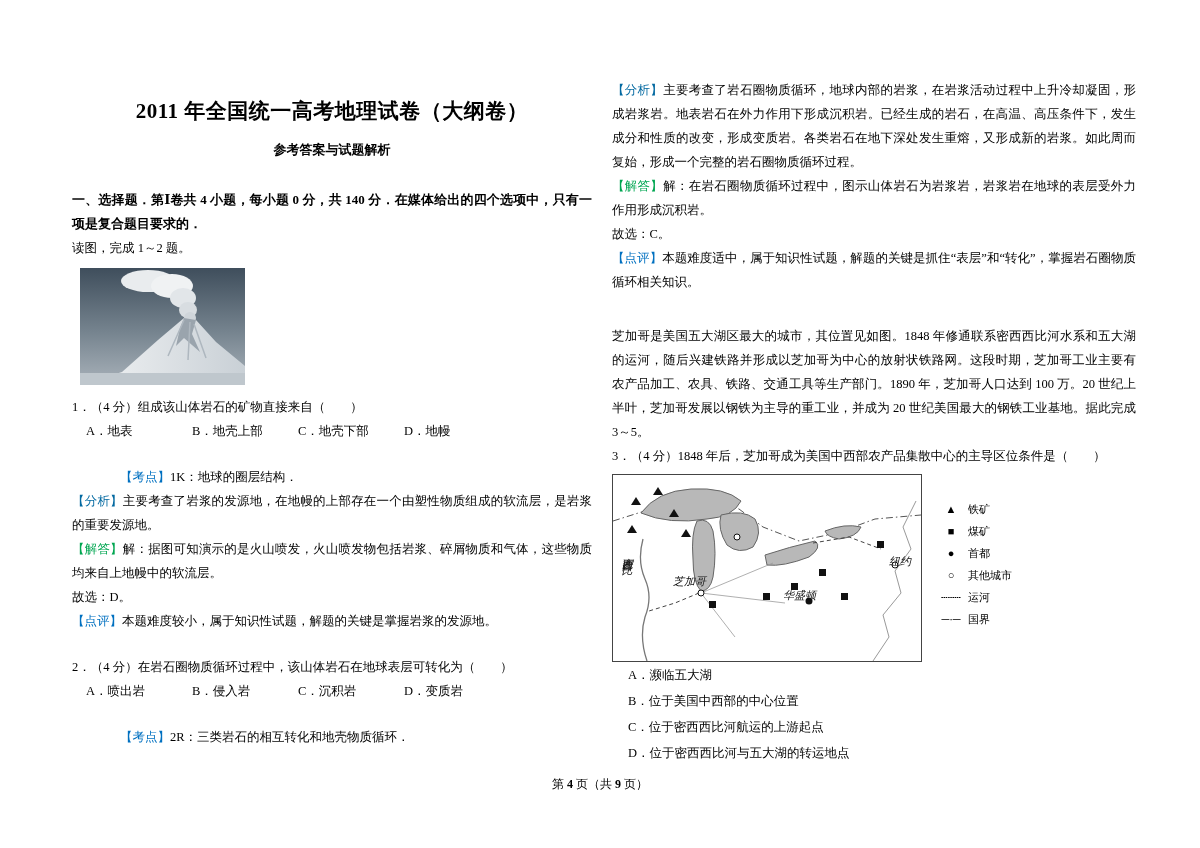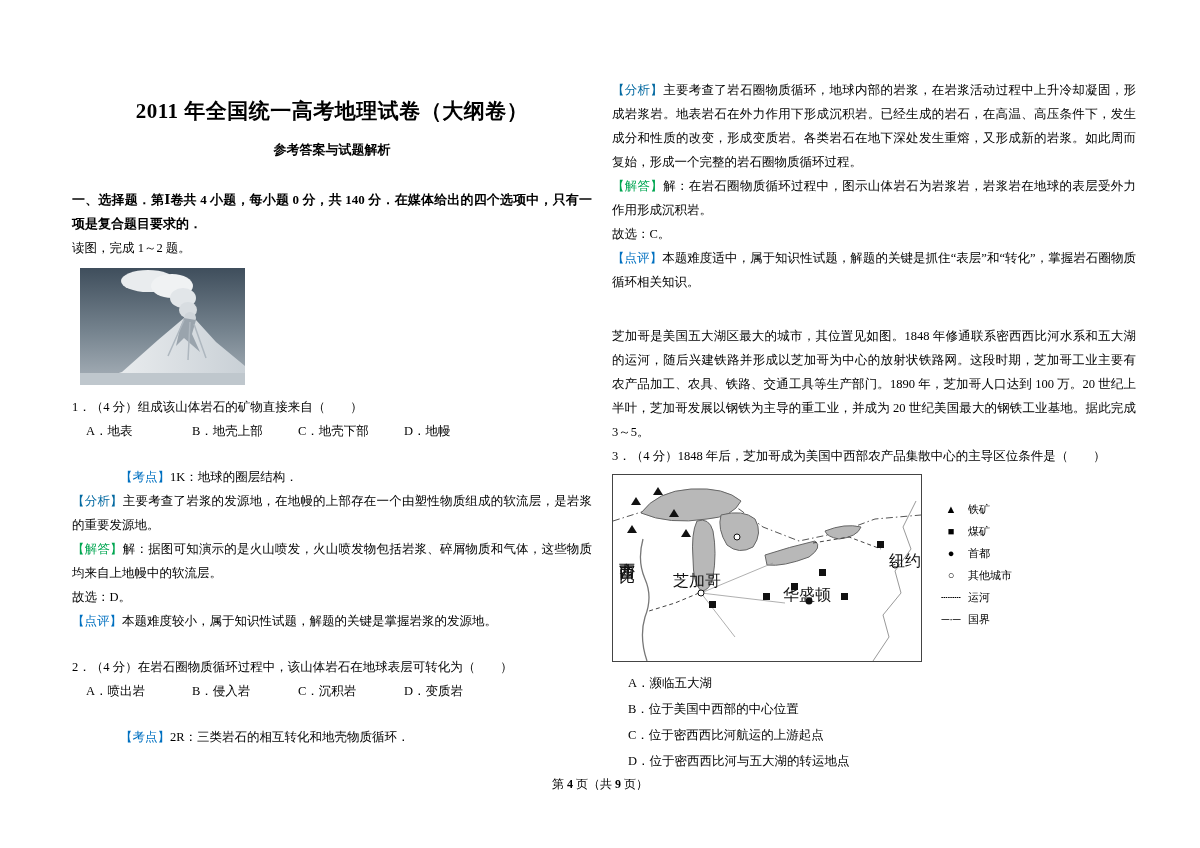--- a/index.html
+++ b/index.html
@@ -19,29 +19,29 @@
   .opts-row { display:flex; padding-left:14px; }
   .opts-row .opt { width:106px; }
   .opts-row .opt:last-child { width:auto; }
   .tag-kaodian { color:#0070c0; }
   .tag-fenxi   { color:#0369a1; }
   .tag-jieda   { color:#00a651; }
   .tag-dianping{ color:#0070c0; }
   .volcano { width:165px; height:117px; margin:8px 0 10px 8px; }
   .map-row { display:flex; margin-top:6px; }
   .map-frame { position:relative; width:310px; height:188px; border:1px solid #444; background:#fff; flex:none; }
-  .map-label { position:absolute; font-size:16px; line-height:12px; color:#111;
-    font-family:"Liberation Sans","DejaVu Sans",sans-serif; white-space:nowrap; }
+  .map-label { position:absolute; font-size:11px; line-height:12px; color:#111;
+    font-family:"Liberation Sans","DejaVu Sans",sans-serif; white-space:nowrap;font-style:italic; }
   .map-label.vertical { writing-mode:vertical-rl; letter-spacing:2px; }
   .legend { margin-left:12px; padding-top:24px; font-size:11px; line-height:22px;
     font-family:"Liberation Sans","DejaVu Sans",sans-serif; flex:none; }
   .legend-row { display:flex; align-items:center; }
   .legend-sym { display:inline-block; width:34px; text-align:center; font-size:11px; }
   .q3-opts p { padding-left:16px; line-height:26px; }
-  .q3-opts { margin-top:8px; }
+  .q3-opts { margin-top:0; }
   .footer { position:absolute; left:0; right:0; top:776px; text-align:center; font-size:12px; }
   .footer b { font-weight:bold; }
 </style>
 </head>
 <body>
 
 <div class="page">
 
   <div class="col col-left">
     <div class="title">2011 年全国统一高考地理试卷（大纲卷）</div>

